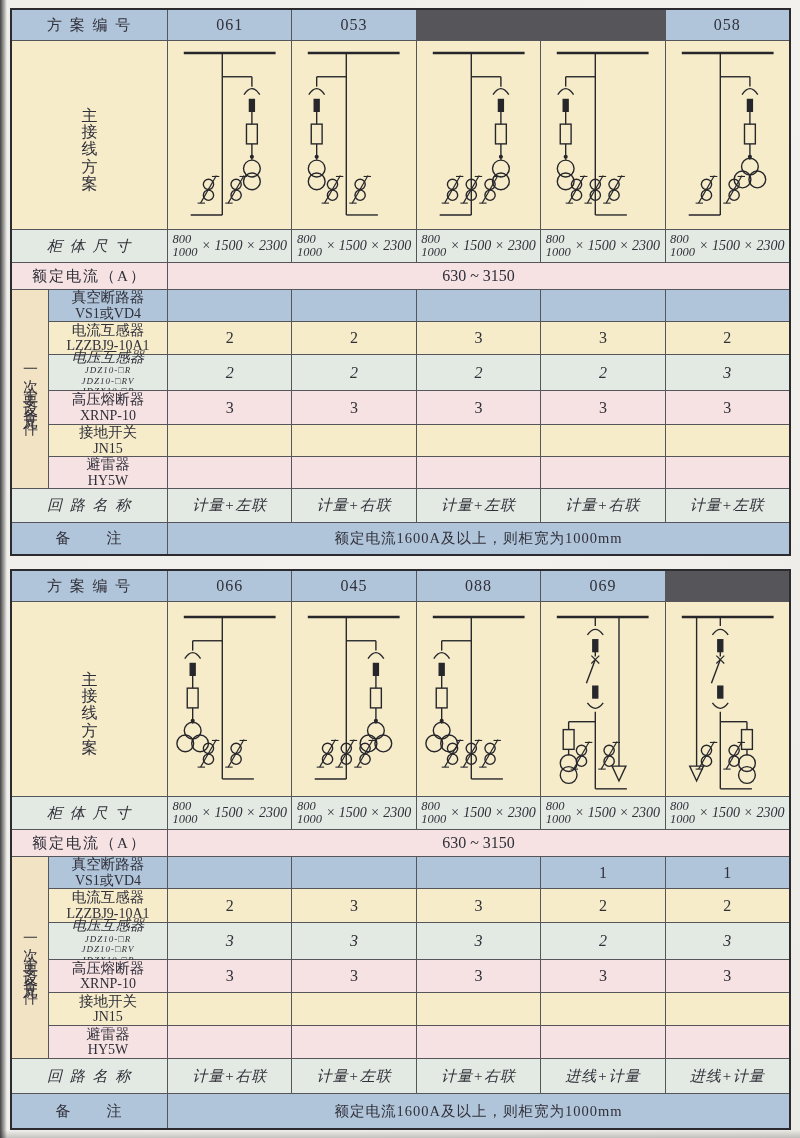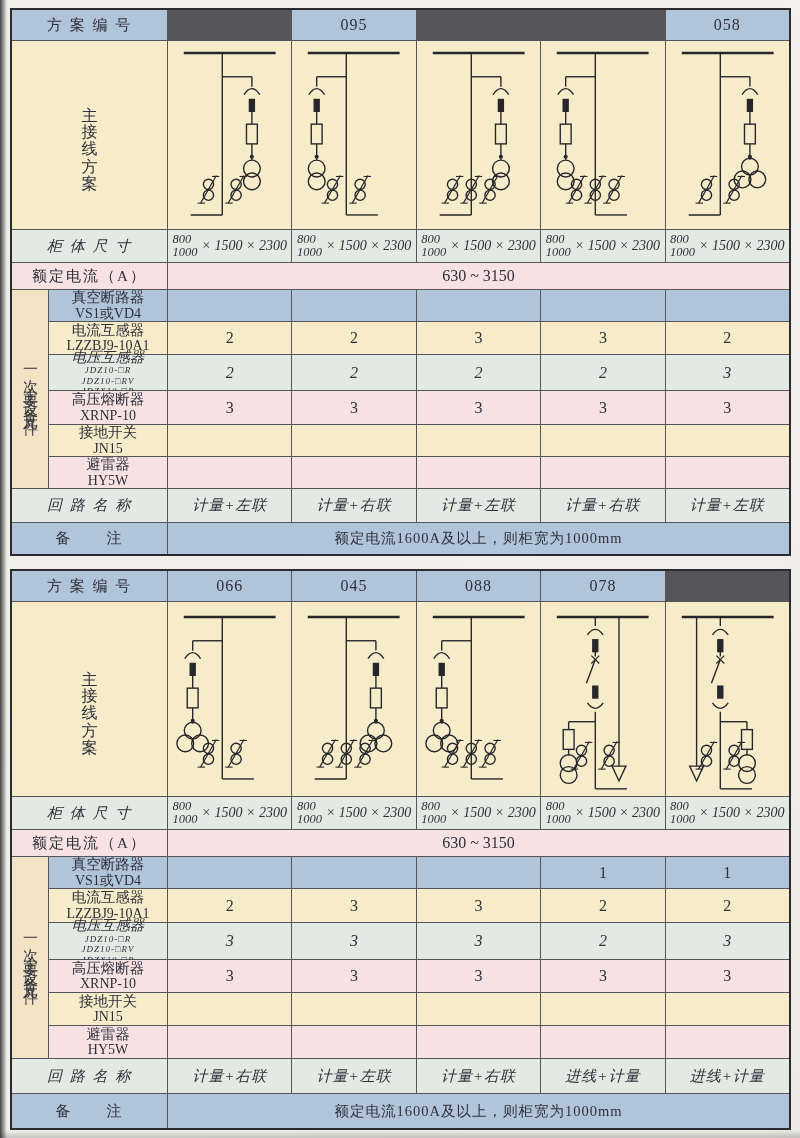--- a/index.html
+++ b/index.html
@@ -47,21 +47,22 @@
   .circ{font-size:15px;letter-spacing:1px;}
   .rmk{font-size:14.5px;letter-spacing:1px;}
   svg.diag{width:100%;height:100%;display:block;}
 </style>
 </head>
 <body>
 
 <section class="sheet" style="grid-template-rows:30px 188px 32px 26px 31px 32px 35px 33px 31px 31px 33px 31px;">
 
   <div class="c bgB hdr" style="grid-area:1/1/2/3">方 案 编 号</div>
-  <div class="c bgB num" style="grid-area:1/4/2/5">095</div>
+  <div class="c bgB num" style="grid-area:1/3/2/4">061</div>
+  <div class="c bgB num" style="grid-area:1/4/2/5">053</div>
   <div class="c bgB num" style="grid-area:1/7/2/8">058</div>
 
   <div class="c bgC" style="grid-area:2/1/3/3">
     <span class="vtext">主接线方案</span>
   </div>
   <div class="c bgC" style="grid-area:2/3/3/4">
       <svg class="diag" viewBox="0 0 125 190" preserveAspectRatio="xMidYMid meet">
         <line x1="16" y1="12" x2="109" y2="12" stroke="#26262b" stroke-width="2.6" stroke-linecap="butt"></line>
         <line x1="55" y1="12" x2="55" y2="176" stroke="#26262b" stroke-width="1.4" stroke-linecap="butt"></line>
         <line x1="23" y1="176" x2="55" y2="176" stroke="#26262b" stroke-width="1.4" stroke-linecap="butt"></line>
@@ -323,21 +324,21 @@
   <div class="c bgB hdr" style="grid-area:12/1/13/3">备　　注</div>
   <div class="c bgB rmk" style="grid-area:12/3/13/8">额定电流1600A及以上，则柜宽为1000mm</div>
 </section>
 
 <section class="sheet sheet2" style="grid-template-rows:30px 194px 32px 26px 31px 33px 36px 32px 32px 32px 34px 34px;">
 
   <div class="c bgB hdr" style="grid-area:1/1/2/3">方 案 编 号</div>
   <div class="c bgB num" style="grid-area:1/3/2/4">066</div>
   <div class="c bgB num" style="grid-area:1/4/2/5">045</div>
   <div class="c bgB num" style="grid-area:1/5/2/6">088</div>
-  <div class="c bgB num" style="grid-area:1/6/2/7">078</div>
+  <div class="c bgB num" style="grid-area:1/6/2/7">069</div>
 
   <div class="c bgC" style="grid-area:2/1/3/3">
     <span class="vtext">主接线方案</span>
   </div>
   <div class="c bgC" style="grid-area:2/3/3/4">
       <svg class="diag" viewBox="0 0 125 190" preserveAspectRatio="xMidYMid meet">
         <line x1="16" y1="12" x2="109" y2="12" stroke="#26262b" stroke-width="2.6" stroke-linecap="butt"></line>
         <line x1="55" y1="12" x2="55" y2="176" stroke="#26262b" stroke-width="1.4" stroke-linecap="butt"></line>
         <line x1="55" y1="176" x2="87" y2="176" stroke="#26262b" stroke-width="1.4" stroke-linecap="butt"></line>
         <line x1="55" y1="36" x2="25" y2="36" stroke="#26262b" stroke-width="1.4" stroke-linecap="butt"></line>

